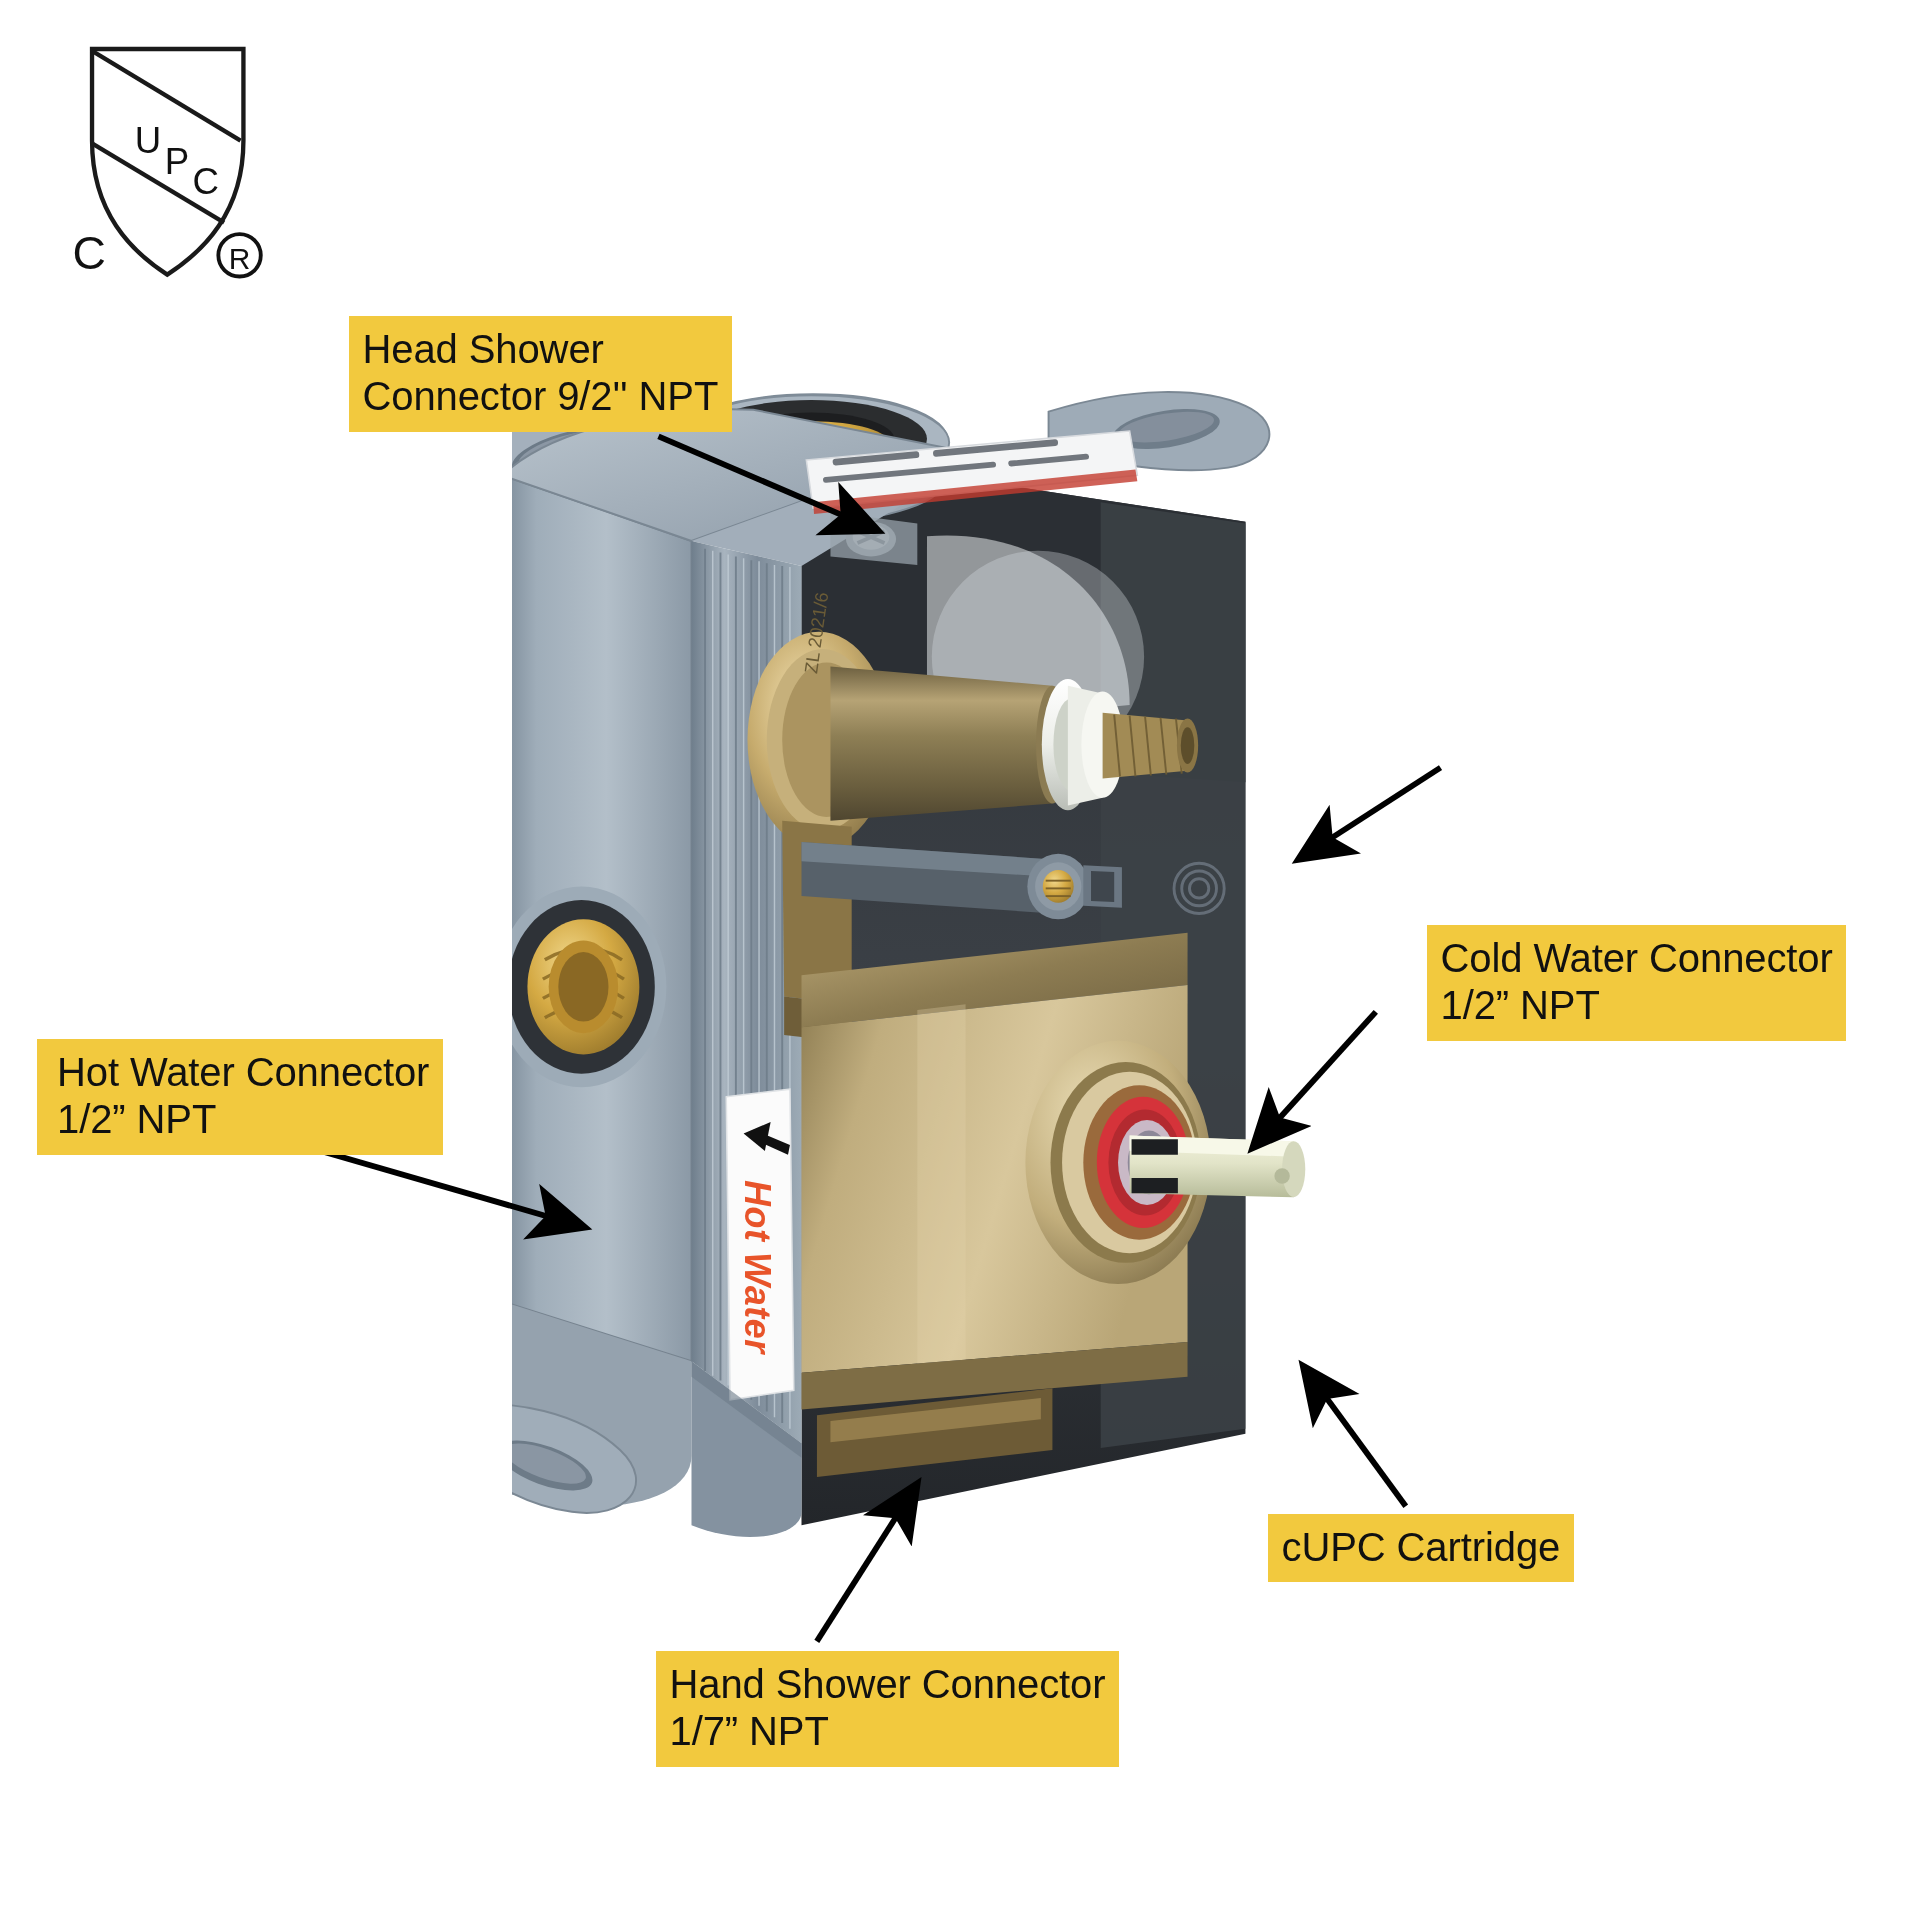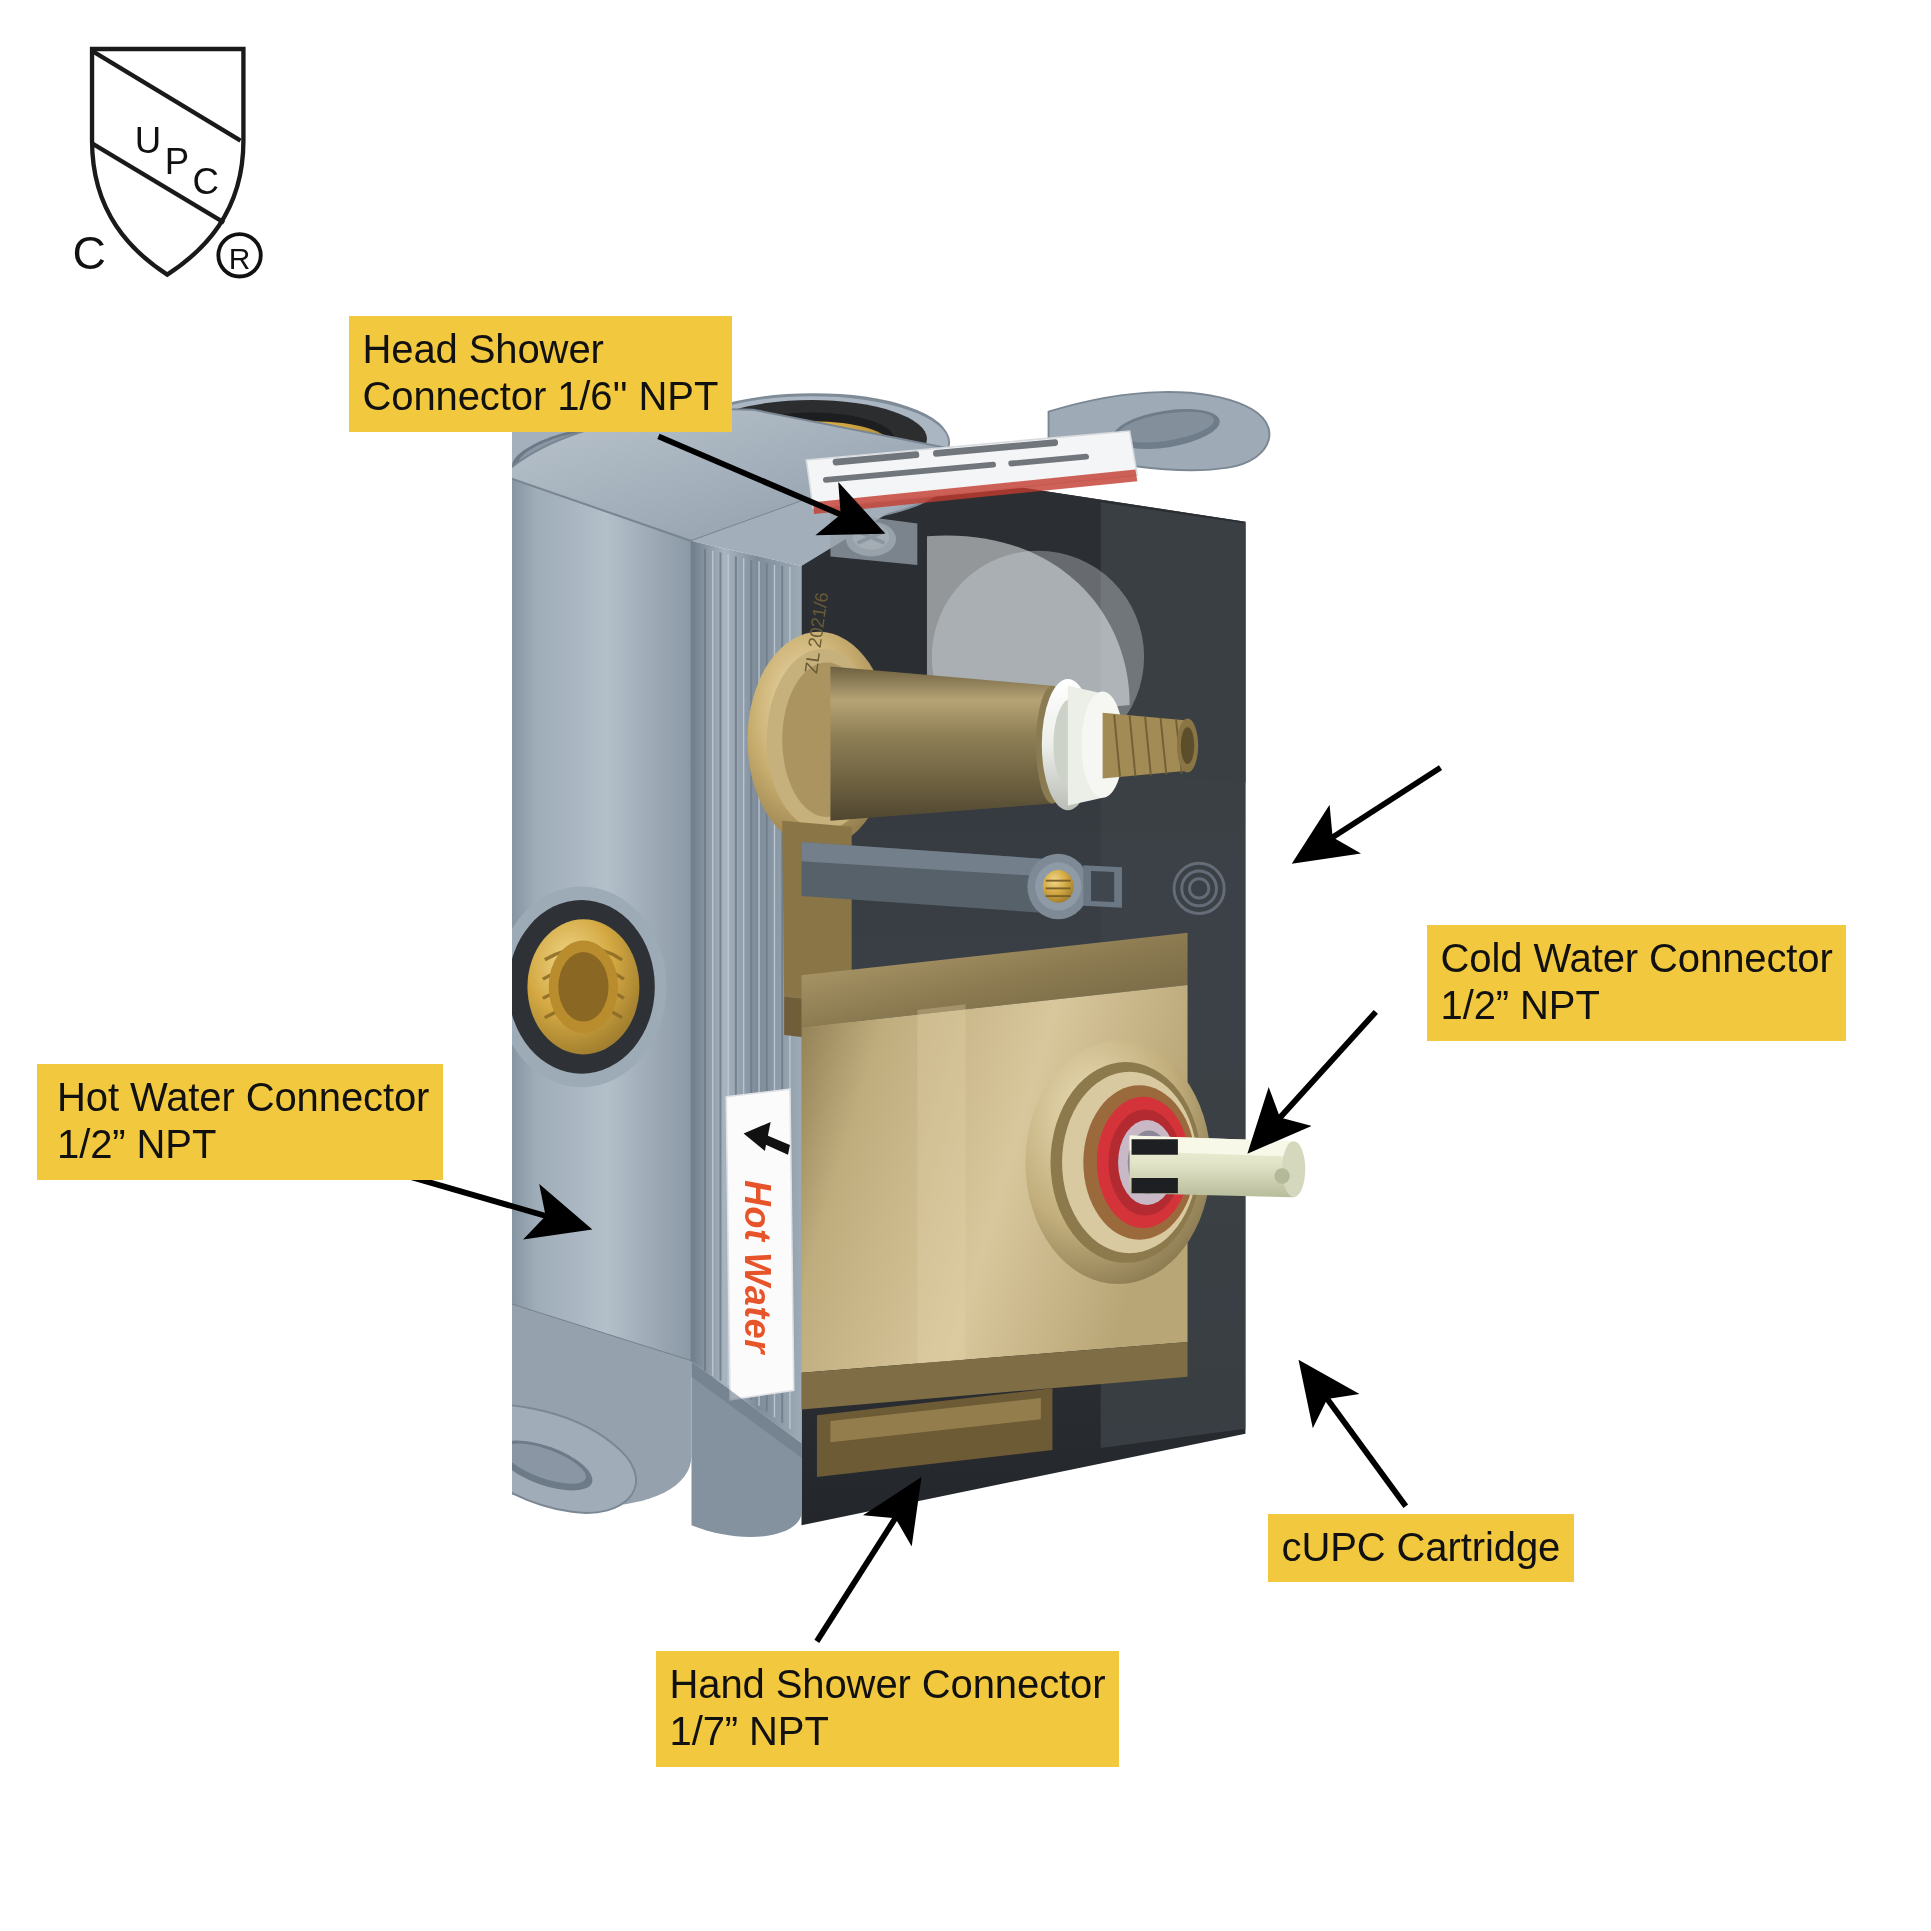--- a/index.html
+++ b/index.html
@@ -24,21 +24,21 @@
     font-size:40px;
     line-height:1.18;
     padding:9.7px 13.5px 11.6px 13.5px;
     white-space:pre-line;
     letter-spacing:-0.1px;
     font-weight:400;
   }
   .label.lbl-head        { left:349px;  top:316px;  }
   .label.lbl-brass       { left:1448px; top:714px;  }
   .label.lbl-cold        { left:1419px; top:925px;margin-left:8px;  }
-  .label.lbl-hot         { left:37px;   top:1064px;padding-left:20px; }
+  .label.lbl-hot         { left:37px;   top:1039px;padding-left:20px; }
   .label.lbl-cupc        { left:1268px; top:1514px; }
   .label.lbl-hand        { left:656px;  top:1651px; }
 
   
   #leaders { position:absolute; inset:0; pointer-events:none; }
 
   
   #product { position:absolute; left:512px; top:367px; width:994px; height:1313px; }
   #product svg { display:block; }
 
@@ -378,21 +378,21 @@
     <line x1="1425" y1="1048" x2="1300" y2="1186" stroke="#000" stroke-width="6" marker-end="url(#ah)"></line>
 
     <line x1="318" y1="1188" x2="602" y2="1270" stroke="#000" stroke-width="6" marker-end="url(#ah)"></line>
 
     <line x1="1456" y1="1560" x2="1352" y2="1418" stroke="#000" stroke-width="6" marker-end="url(#ah)"></line>
 
     <line x1="846" y1="1700" x2="948" y2="1540" stroke="#000" stroke-width="6" marker-end="url(#ah)"></line>
   </svg>
 
   <div class="label lbl-head">Head Shower
-Connector 1/6'' NPT</div>
+Connector 9/2'' NPT</div>
 
 
   <div class="label lbl-cold">Cold Water Connector
 1/2” NPT</div>
 
   <div class="label lbl-hot">Hot Water Connector
 1/2” NPT</div>
 
   <div class="label lbl-cupc">cUPC Cartridge</div>
 

